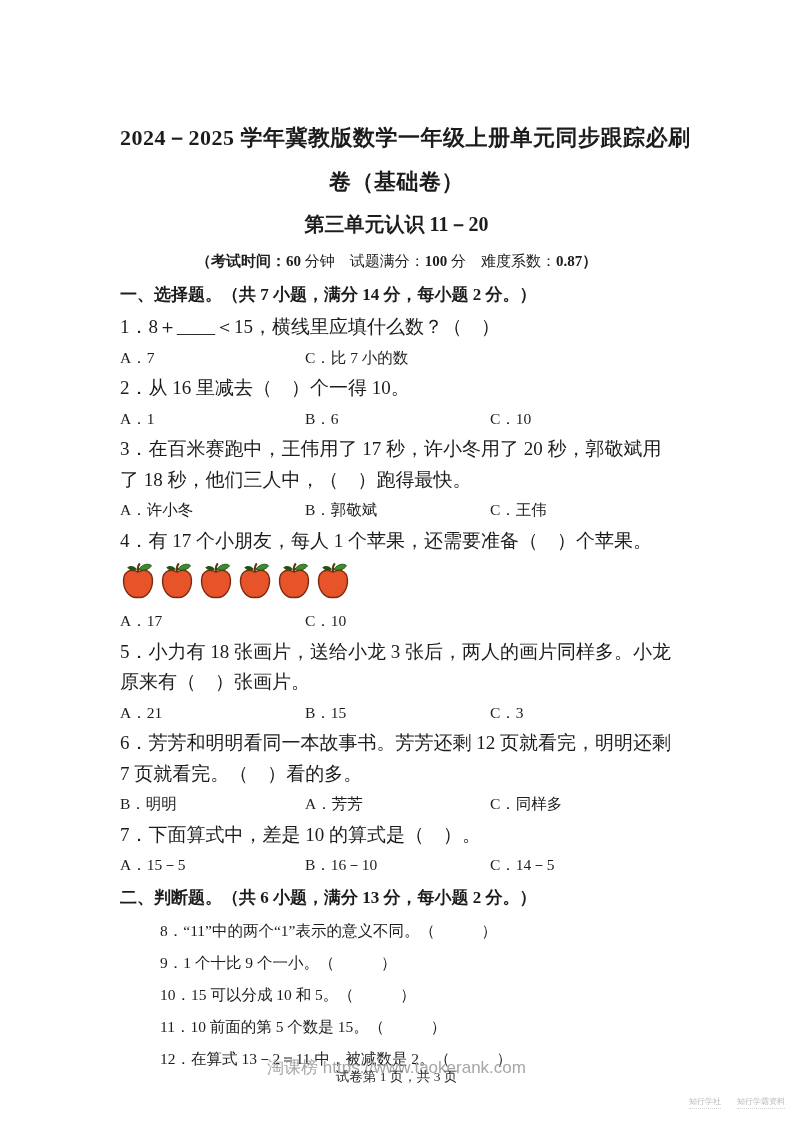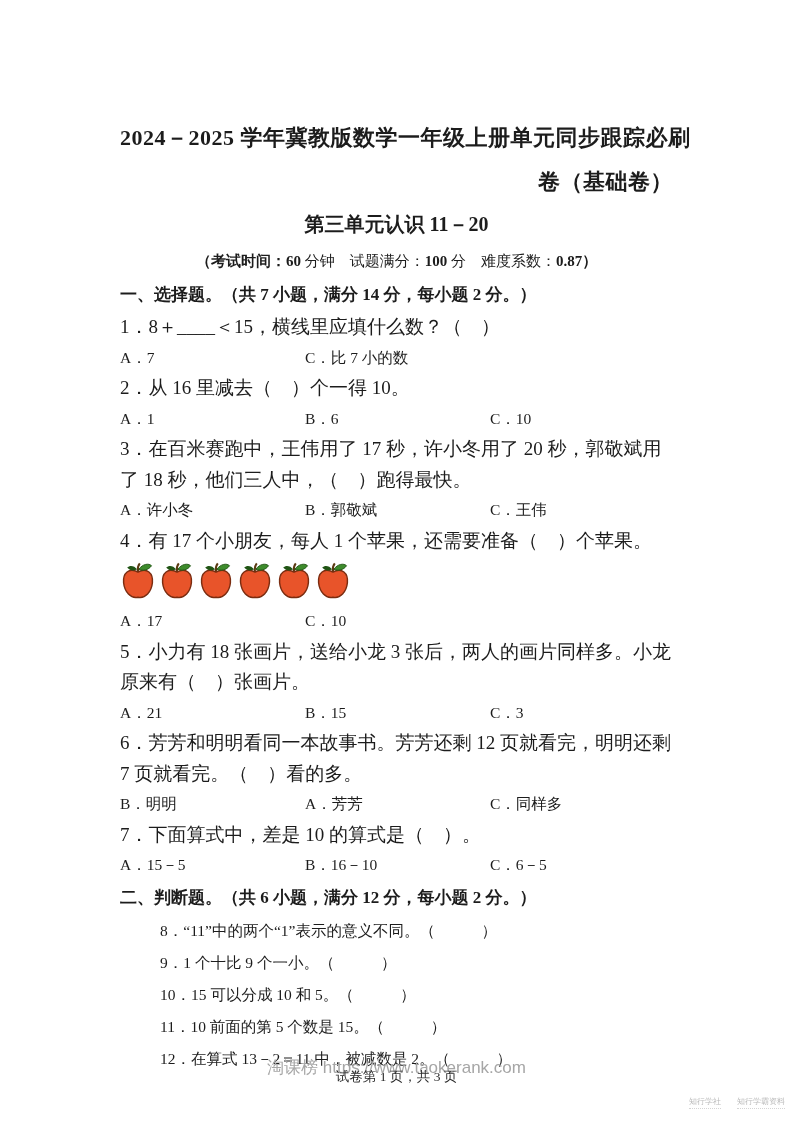--- a/index.html
+++ b/index.html
@@ -21,21 +21,21 @@
     font-family: "Liberation Serif", "DejaVu Serif", serif;
     color: var(--text);
   }
   .content {
     position: absolute;
     left: 120px;
     top: 116px;
     width: 553px;
   }
   .title {
-    text-align: right;
+    text-align: center;
     font-size: 22px;
     font-weight: bold;
     line-height: 44px;
     letter-spacing: 0.5px;
   }
   .title .tline { display: block; white-space: nowrap; }
   .subtitle {
     text-align: center;
     font-size: 20px;
     font-weight: bold;
@@ -218,25 +218,25 @@
         <span class="opt">A．芳芳</span>
         <span class="opt">C．同样多</span>
       </div>
     </div>
 
     <div class="question">
       <div class="q-text">7．下面算式中，差是 10 的算式是（　）。</div>
       <div class="options">
         <span class="opt">A．15－5</span>
         <span class="opt">B．16－10</span>
-        <span class="opt">C．6－5</span>
-      </div>
-    </div>
-
-    <div class="section-heading">二、判断题。（共 6 小题，满分 12 分，每小题 2 分。）</div>
+        <span class="opt">C．14－5</span>
+      </div>
+    </div>
+
+    <div class="section-heading">二、判断题。（共 6 小题，满分 13 分，每小题 2 分。）</div>
 
     <div class="judge-line">8．“11”中的两个“1”表示的意义不同。（　　　）</div>
     <div class="judge-line">9．1 个十比 9 个一小。（　　　）</div>
     <div class="judge-line">10．15 可以分成 10 和 5。（　　　）</div>
     <div class="judge-line">11．10 前面的第 5 个数是 15。（　　　）</div>
     <div class="judge-line">12．在算式 13－2＝11 中，被减数是 2。（　　　）</div>
 
   </div>
 
   <div class="site-mark">淘课榜 https://www.taokerank.com</div>

